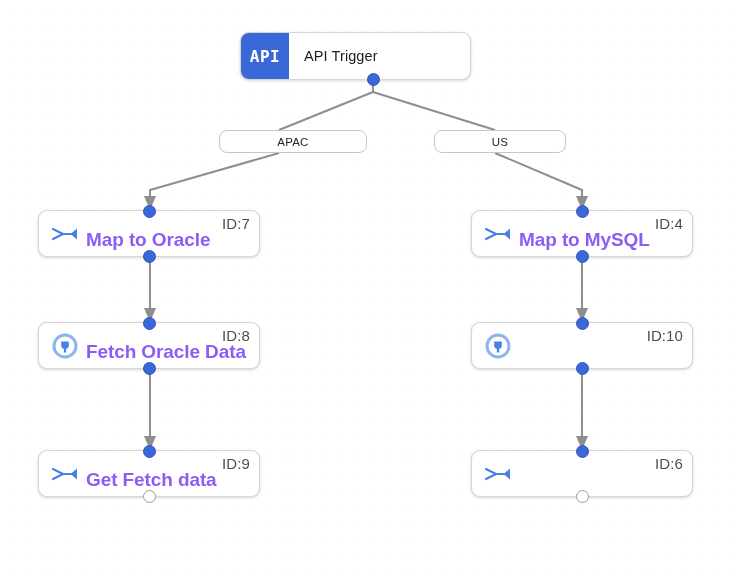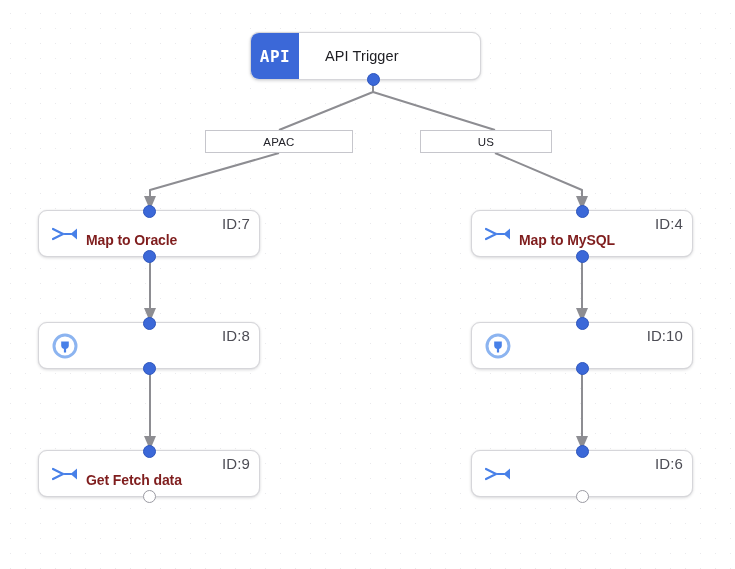--- a/index.html
+++ b/index.html
@@ -54,45 +54,44 @@
     border: 1px solid #d6d6da;
     border-radius: 9px;
     box-shadow: 0 1px 3px rgba(30,30,40,0.17), 0 0 1px rgba(30,30,40,0.10);
     display: flex;
     align-items: center;
     overflow: visible;
   }
 
   
   #node-api-trigger {
-    left: 250px;
+    left: 240px;
     top: 32px;
     width: 231px;
     height: 48px;
     padding: 0;
     overflow: hidden;
-    gap: 20px;
   }
   .api-badge {
     width: 48px;
     height: 100%;
     background: #3b68d8;
     color: #ffffff;
     display: flex;
     align-items: center;
     justify-content: center;
     font-family: "DejaVu Sans Mono", monospace;
     font-size: 16px;
     font-weight: 700;
     letter-spacing: 0.5px;
     flex: none;
   }
   .api-title {
     flex: 1;
-    padding-left: 6px;
+    padding-left: 15px;
     font-size: 14.5px;
     color: #1d1d22;
     letter-spacing: 0.1px;
   }
 
   
   .step-node {
     width: 222px;
     height: 47px;
     padding: 0 10px 0 11px;
@@ -100,23 +99,23 @@
   .step-icon {
     width: 30px;
     height: 30px;
     flex: none;
     display: flex;
     align-items: center;
     justify-content: center;
     margin-right: 6px;
   }
   .step-label {
-    font-size: 14px;
+    font-size: 19px;
     font-weight: 700;
-    color: #7f1d1d;
+    color: #8b5cf6;
     white-space: nowrap;
     letter-spacing: -0.1px;
     margin-top: 12px;
   }
   .node-id {
     position: absolute;
     top: 4px;
     right: 9px;
     font-size: 15px;
     color: #4d4d55;
@@ -144,27 +143,28 @@
     border: 1.6px solid #9a9aa2;
   }
 
   
   .branch-label {
     position: absolute;
     box-sizing: border-box;
     height: 23px;
     background: #ffffff;
     border: 1px solid #c6c6cc;
-    border-radius: 0;
+    border-radius: 8px;
     display: flex;
     align-items: center;
     justify-content: center;
     font-size: 11.5px;
     color: #23232a;
     letter-spacing: 0.2px;
+    margin-left: 14px;
   }
   #branch-apac { left: 205px; top: 130px; width: 148px; }
   #branch-us   { left: 420px; top: 130px; width: 132px; }
 </style>
 </head>
 <body>
 
 <div id="canvas">
 
   <svg id="edge-layer" width="735" height="569" viewBox="0 0 735 569">
@@ -216,20 +216,21 @@
   </div>
 
   <div class="node step-node" style="left:38px; top:322px;">
     <div class="step-icon">
       <svg width="26" height="26" viewBox="0 0 26 26">
         <circle cx="13" cy="13" r="11" fill="none" stroke="#8cb4f0" stroke-width="3"></circle>
         <path d="M9.2 8.5 L9.2 12.2 A3.8 3.8 0 0 0 16.8 12.2 L16.8 8.5" fill="#4880e8"></path>
         <rect x="11.9" y="14.5" width="2.2" height="5" fill="#4880e8"></rect>
       </svg>
     </div>
+    <div class="step-label">Fetch Oracle Data</div>
     <div class="node-id">ID:8</div>
     <div class="port port-in port-filled"></div>
     <div class="port port-out port-filled"></div>
   </div>
 
   <div class="node step-node" style="left:38px; top:450px;">
     <div class="step-icon">
       <svg width="26" height="20" viewBox="0 0 26 20">
         <path d="M1 5 L11 10 M1 15 L11 10" stroke="#4880e8" stroke-width="2.2" fill="none" stroke-linecap="round"></path>
         <path d="M12.5 10 L19 10" stroke="#4880e8" stroke-width="2.2" stroke-linecap="round"></path>

